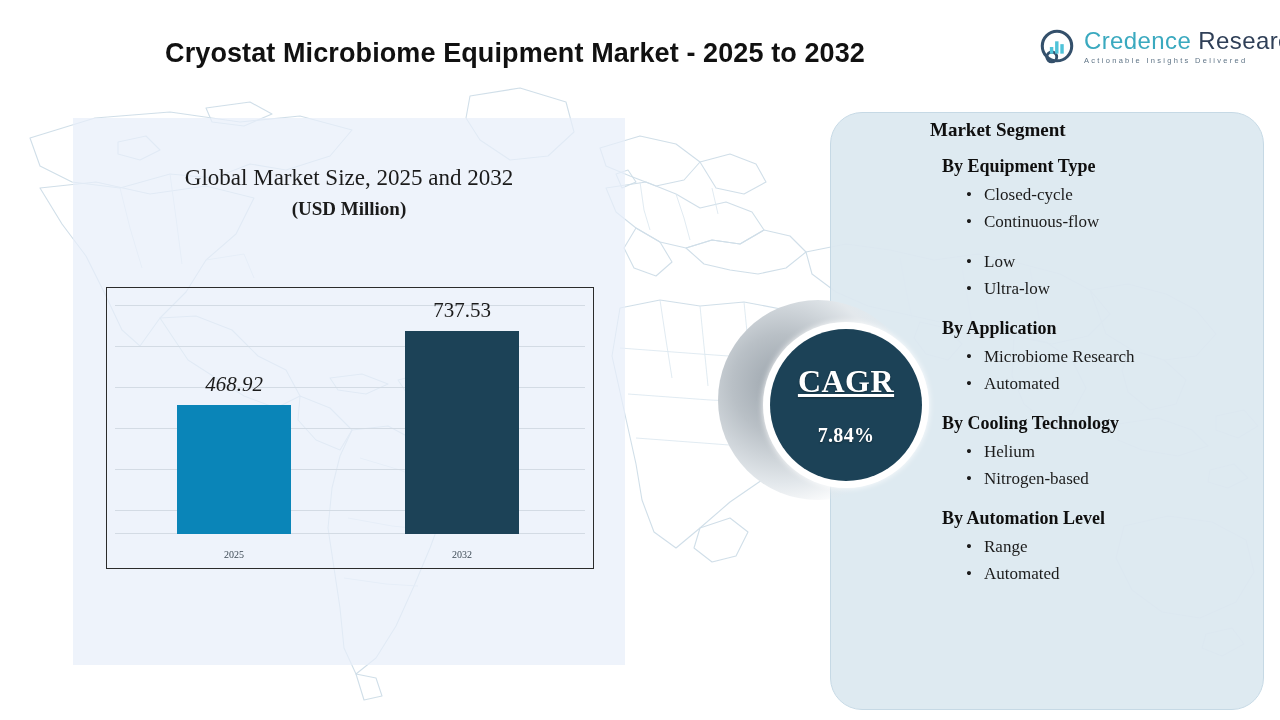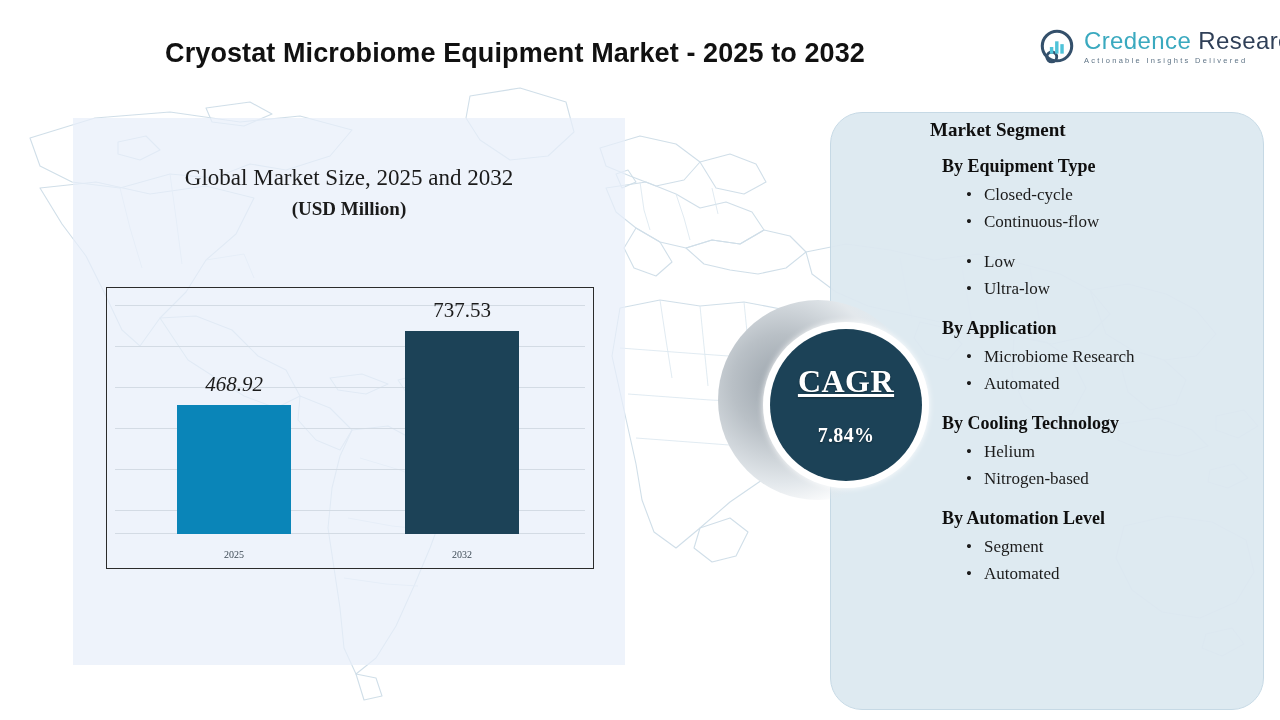--- a/index.html
+++ b/index.html
@@ -404,19 +404,19 @@
       <div class="seg-group-title">By Cooling Technology</div>
       <ul class="seg-items">
         <li class="seg-item"><span class="bullet">•</span><span>Helium</span></li>
         <li class="seg-item"><span class="bullet">•</span><span>Nitrogen-based</span></li>
       </ul>
     </div>
 
     <div class="seg-group">
       <div class="seg-group-title">By Automation Level</div>
       <ul class="seg-items">
-        <li class="seg-item"><span class="bullet">•</span><span>Segment</span></li>
+        <li class="seg-item"><span class="bullet">•</span><span>Range</span></li>
         <li class="seg-item"><span class="bullet">•</span><span>Automated</span></li>
       </ul>
     </div>
   </div>
 
 </div>
 
 </body></html>

